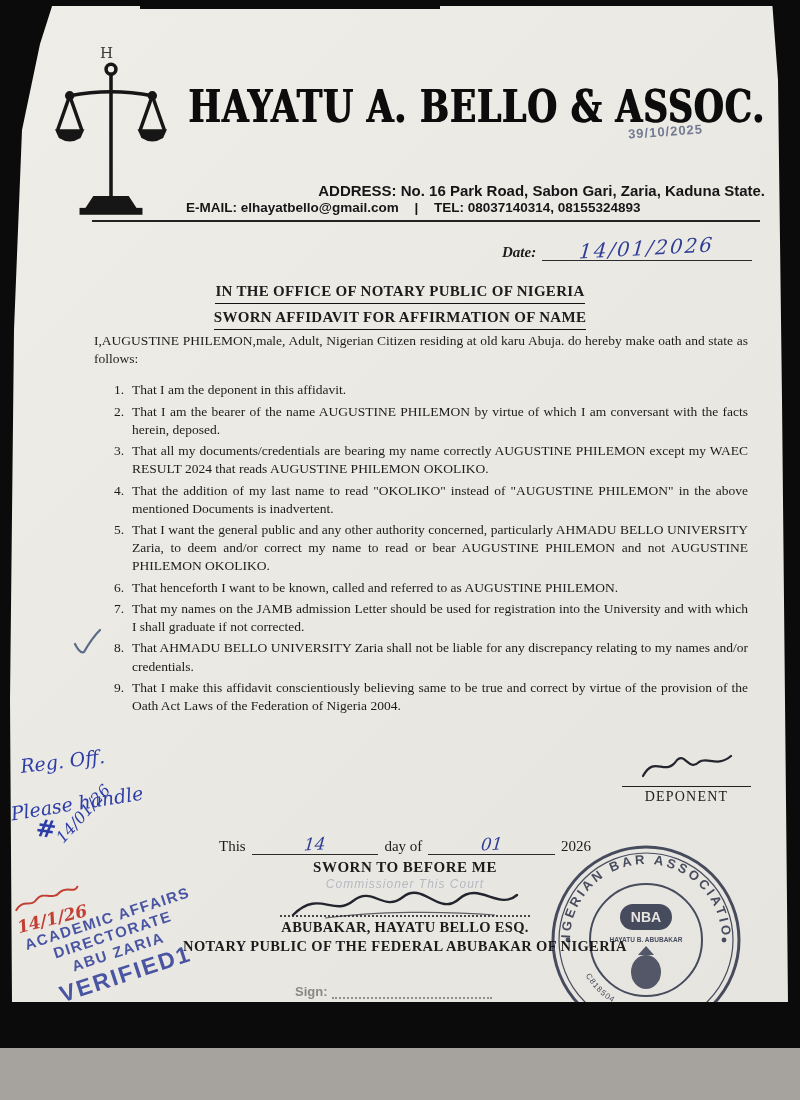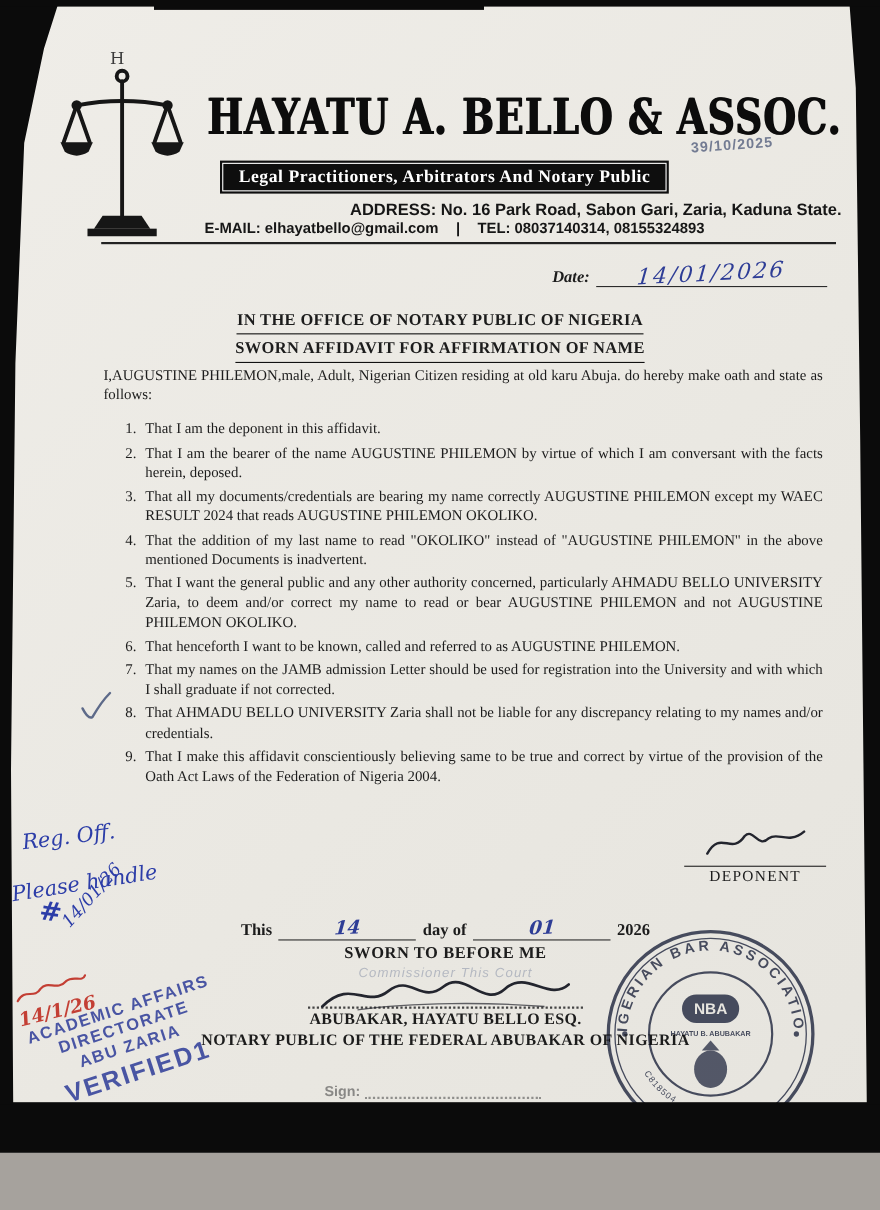--- a/index.html
+++ b/index.html
@@ -78,21 +78,21 @@
   
   .verify-stamp{
     left:-8px;top:908px;width:250px;text-align:center;transform:rotate(-18deg);
     font-family:"Liberation Sans",sans-serif;font-weight:bold;color:#3040ac;
     opacity:.85;mix-blend-mode:multiply;line-height:1.15;
   }
   .verify-stamp .vs1,.verify-stamp .vs2,.verify-stamp .vs3{font-size:15px;letter-spacing:1.5px;}
   .verify-stamp .vs4{font-size:23px;letter-spacing:2px;margin-top:2px;}
   
   .jurat{left:213px;top:834px;width:384px;}
-  .jurat-row{display:flex;align-items:flex-end;font-weight:bold;font-size:15px;}
+  .jurat-row{display:flex;align-items:flex-end;font-weight:normal;font-size:15px;}
   .jurat-row .lbl{flex:none;padding:0 6px;}
   .jurat-row .slot{flex:1;border-bottom:1.6px solid #2b2b2b;text-align:center;}
   .jurat-row .slot .handwrite-blue{font-size:17px;}
   .sworn{margin-top:4px;text-align:center;font-weight:bold;font-size:15px;letter-spacing:.5px;}
   .faint-stamp{
     text-align:center;font-family:"Liberation Sans",sans-serif;font-size:12px;
     color:#8a93a8;opacity:.55;letter-spacing:1px;font-style:italic;margin-top:1px;
   }
   .notary-sig{display:block;margin:-4px auto 0 auto;}
   .sig-dotline{width:250px;margin:-6px auto 0 auto;border-bottom:2.2px dotted #444;}
@@ -133,23 +133,20 @@
     </g>
     <path d="M3 72 L33 72 L29 81 Q18 88 7 81 Z" fill="#161616"></path>
     <path d="M87 72 L117 72 L113 81 Q102 88 91 81 Z" fill="#161616"></path>
     <path d="M42 140 L78 140 L86 152 L34 152 Z" fill="#161616"></path>
     <rect x="28" y="152" width="64" height="7" fill="#161616"></rect>
   </svg>
 
   <div class="abs firm-name">HAYATU A. BELLO &amp; ASSOC.</div>
   <div class="abs stamp-date">39/10/2025</div>
 
-  <div class="abs tagline-bar">
-    <div class="tagline-inner">Legal Practitioners, Arbitrators And Notary Public</div>
-  </div>
 
   <div class="abs address-line">ADDRESS: No. 16 Park Road, Sabon Gari, Zaria, Kaduna State.</div>
   <div class="abs contact-line">
     <span>E-MAIL: elhayatbello@gmail.com</span>
     <span>|</span>
     <span>TEL: 08037140314, 08155324893</span>
   </div>
   <div class="abs lh-rule"></div>
 
   <div class="abs date-row">

